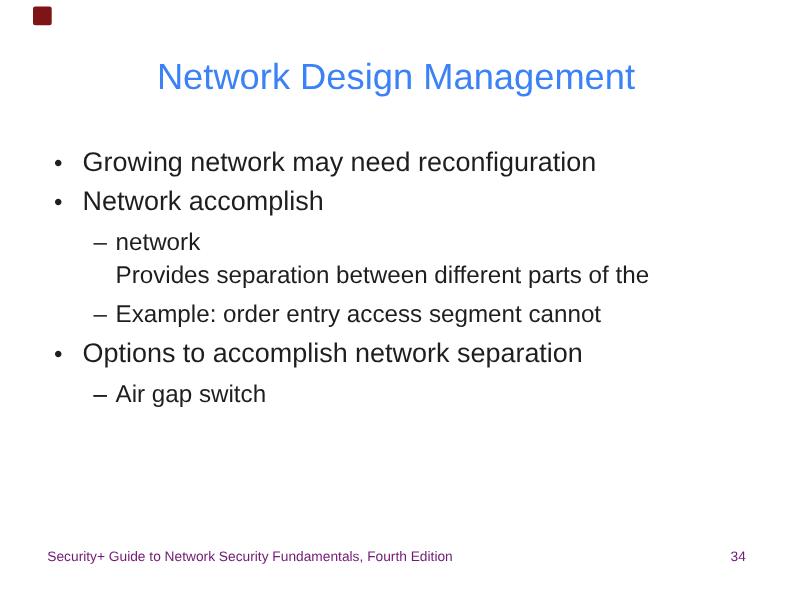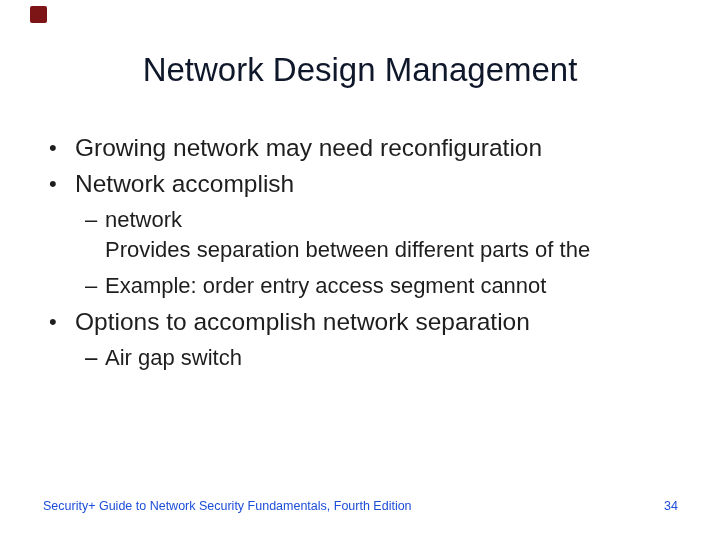--- a/index.html
+++ b/index.html
@@ -20,21 +20,21 @@
   }
   .title{
     position:absolute;
     top:50px;left:0;
     width:100%;
     margin:0;
     text-align:center;
     font-size:33px;
     font-weight:400;
     line-height:40px;
-    color:#0f172a;
+    color:#3b82f6;
   }
   .content{
     position:absolute;
     left:43px;top:133px;right:28px;
   }
   .li{position:relative;margin-bottom:6px;}
   .li .txt div{white-space:nowrap;}
   .level1{padding-left:32px;font-size:24.5px;line-height:30px;}
   .level2{padding-left:62px;font-size:22px;line-height:30px;}
   .level1 > .marker{
@@ -46,21 +46,21 @@
     font-size:22px;line-height:30px;
   }
   .footer{
     position:absolute;
     left:43px;right:42px;top:499px;
     display:flex;
     justify-content:space-between;
     align-items:baseline;
     font-size:12.5px;
     line-height:15px;
-    color:#1d4ed8;
+    color:#701a75;
   }
 </style>
 </head>
 <body>
 
 <div class="slide">
 
   <div class="logo-square" style="background: rgb(125, 20, 22);"></div>
 
   <h1 class="title">Network Design Management</h1>

